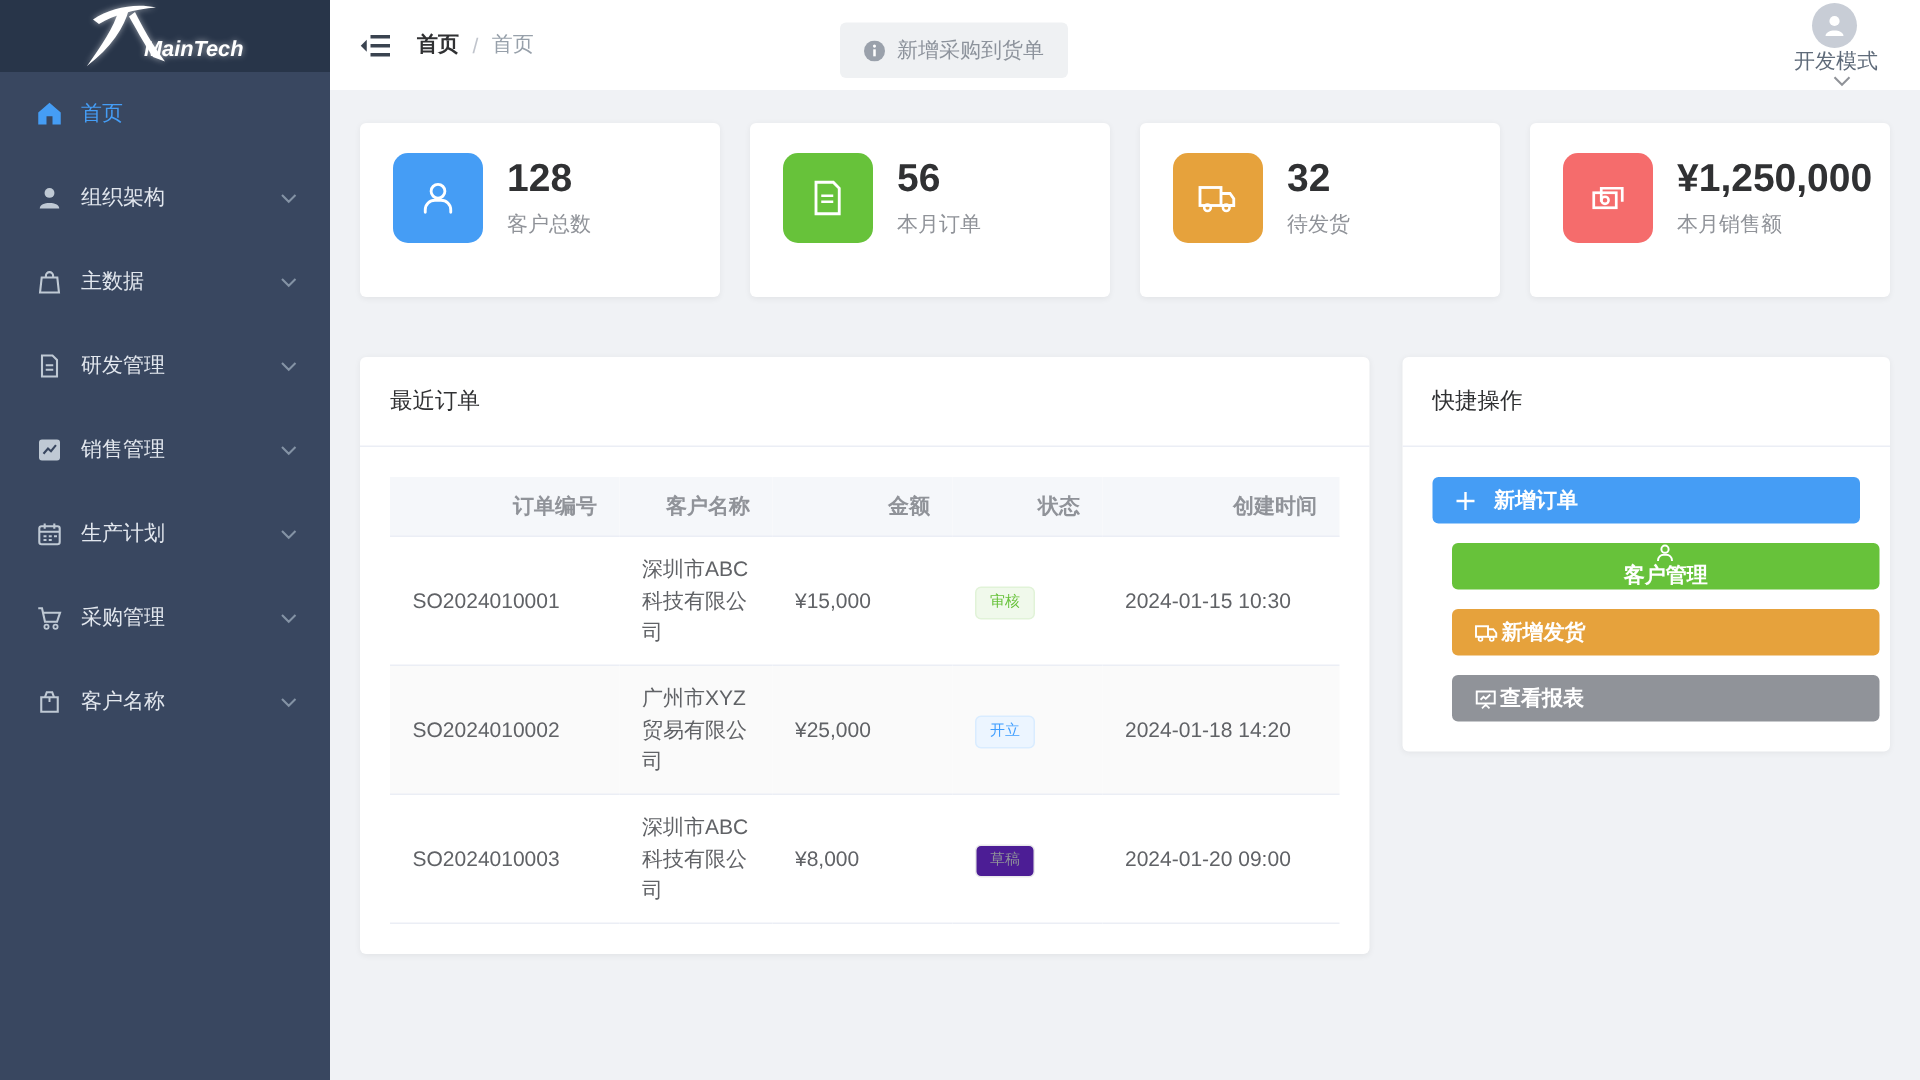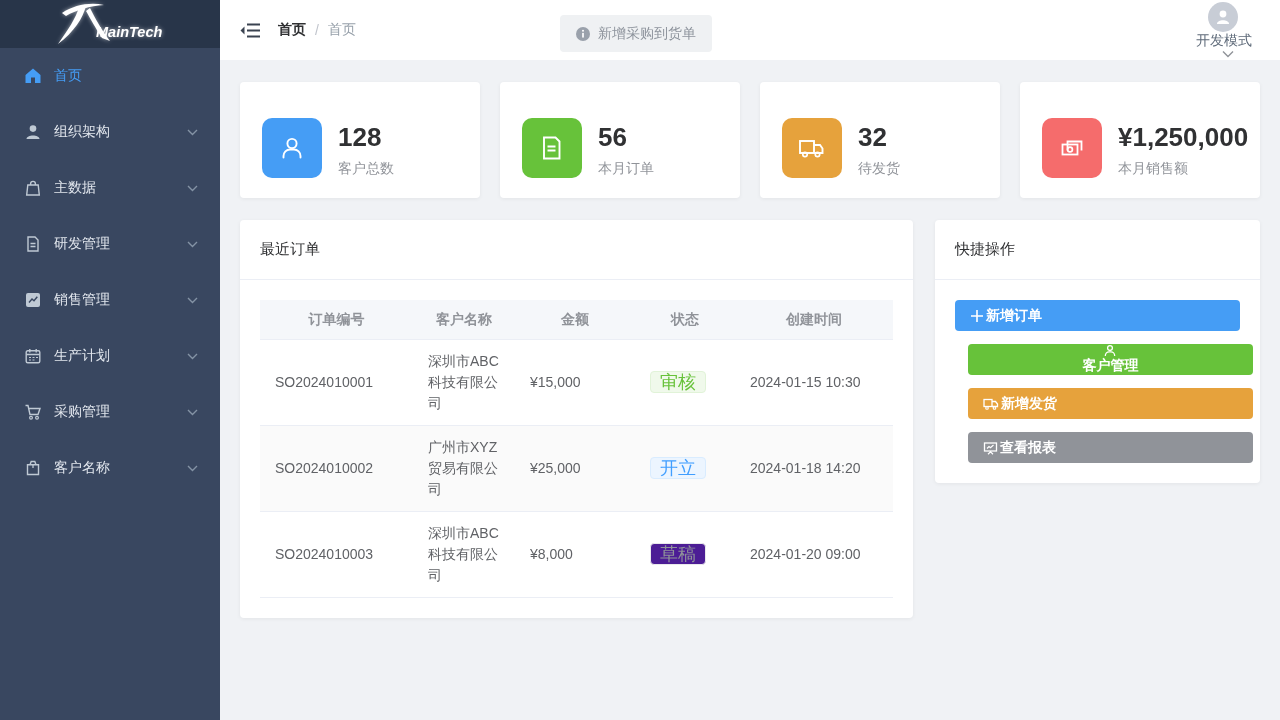--- a/index.html
+++ b/index.html
@@ -25,49 +25,49 @@
   .crumb-sub { font-size:14px; color:#97a0aa; }
   .action-btn { position:absolute; left:340px; top:15px; height:37px; background:#eff1f3; border:none; border-radius:4px; display:flex; align-items:center; padding:0 16px; font-size:14px; color:#8d939c; font-family:inherit; cursor:pointer; }
   .action-btn svg { margin-right:8px; }
   .userbox { margin-left:auto; display:flex; align-items:center; cursor:pointer;flex-direction:column; }
   .avatar { width:30px; height:30px; border-radius:50%; background:#c8cdd6; display:flex; align-items:center; justify-content:center; margin-right:10px; overflow:hidden; }
   .username { font-size:14px; color:#5f6b7a; margin-right:8px; }
 
   
   .content { padding:22px 20px; }
   .stats-row { display:flex; gap:20px; }
-  .stat-card { flex:1; min-width:0; height:116px; background:#fff; border-radius:4px; box-shadow:0 1px 4px rgba(0,0,0,.06); display:flex; align-items:flex-end; padding:20px 22px; }
+  .stat-card { flex:1; min-width:0; height:116px; background:#fff; border-radius:4px; box-shadow:0 1px 4px rgba(0,0,0,.06); display:flex; align-items:flex-start; padding:20px 22px; }
   .stat-icon { width:60px; height:60px; border-radius:10px; display:flex; align-items:center; justify-content:center; flex-shrink:0; }
   .si-blue { background:#459df5; }
   .si-green { background:#67c23a; }
   .si-orange { background:#e6a23c; }
   .si-red { background:#f56c6c; }
   .stat-info { margin-left:16px; padding-top:1px; white-space:nowrap; }
   .stat-value { font-size:26px; font-weight:bold; color:#303133; line-height:30px; }
   .stat-label { font-size:14px; color:#909399; margin-top:8px; }
 
-  .panels { display:flex; gap:22px; margin-top:22px; align-items:flex-start; }
+  .panels { display:flex; gap:22px; margin-top:40px; align-items:flex-start; }
   .panel { background:#fff; border-radius:4px; box-shadow:0 1px 4px rgba(0,0,0,.06); }
   .panel-header { height:60px; display:flex; align-items:center; padding:0 20px; border-bottom:1px solid #ebeef5; font-size:15px; color:#303133; }
   .panel-body { padding:20px; }
   .panel-orders { width:673px; }
   .panel-quick { flex:1; }
 
   table { width:100%; border-collapse:collapse; table-layout:fixed; }
-  th { background:#f5f7fa; color:#909399; font-weight:bold; font-size:14px; text-align:center; padding:9px 15px; line-height:21px; border-bottom:1px solid #ebeef5; }
+  th { background:#f5f7fa; color:#909399; font-weight:bold; font-size:14px; text-align:right; padding:9px 15px; line-height:21px; border-bottom:1px solid #ebeef5; }
   td { font-size:14px; color:#606266; padding:11px 15px; line-height:21px; border-bottom:1px solid #ebeef5; vertical-align:middle; }
   tbody tr.striped { background:#fafafa; }
-  .tag { display:inline-block; height:22px; line-height:20px; padding:0 9px; font-size:18px; border-radius:4px; border:1px solid transparent; }
+  .tag { display:inline-block; height:22px; line-height:20px; padding:0 9px; font-size:10px; border-radius:4px; border:1px solid transparent; }
   .tag-success { background:#f0f9eb; border-color:#e1f3d8; color:#67c23a; }
   .tag-primary { background:#ecf5ff; border-color:#d9ecff; color:#409eff; }
   .tag-info { background:#4c1d95; border-color:#e9e9eb; color:#909399; }
 
   .qa-btn { height:31px; border-radius:4px; border:none; color:#fff; font-size:14px; font-weight:bold; font-family:inherit; display:flex; align-items:center; padding:0 15px; margin-bottom:13px; width:100%; cursor:pointer; }
   .qa-btn svg { margin-right:2px; }
-  .qa-primary { background:#459df5; }
+  .qa-primary { background:#459df5;gap:10px; }
   .qa-success { background:#67c23a; margin-left:13px;flex-direction:column; }
   .qa-warning { background:#e6a23c; margin-left:13px; }
   .qa-info { background:#909399; margin-left:13px; margin-bottom:0; }
 </style>
 </head>
 <body>
 
 <aside class="sidebar">
   <div class="logo">
     <svg width="120" height="48" viewBox="0 0 120 48">

